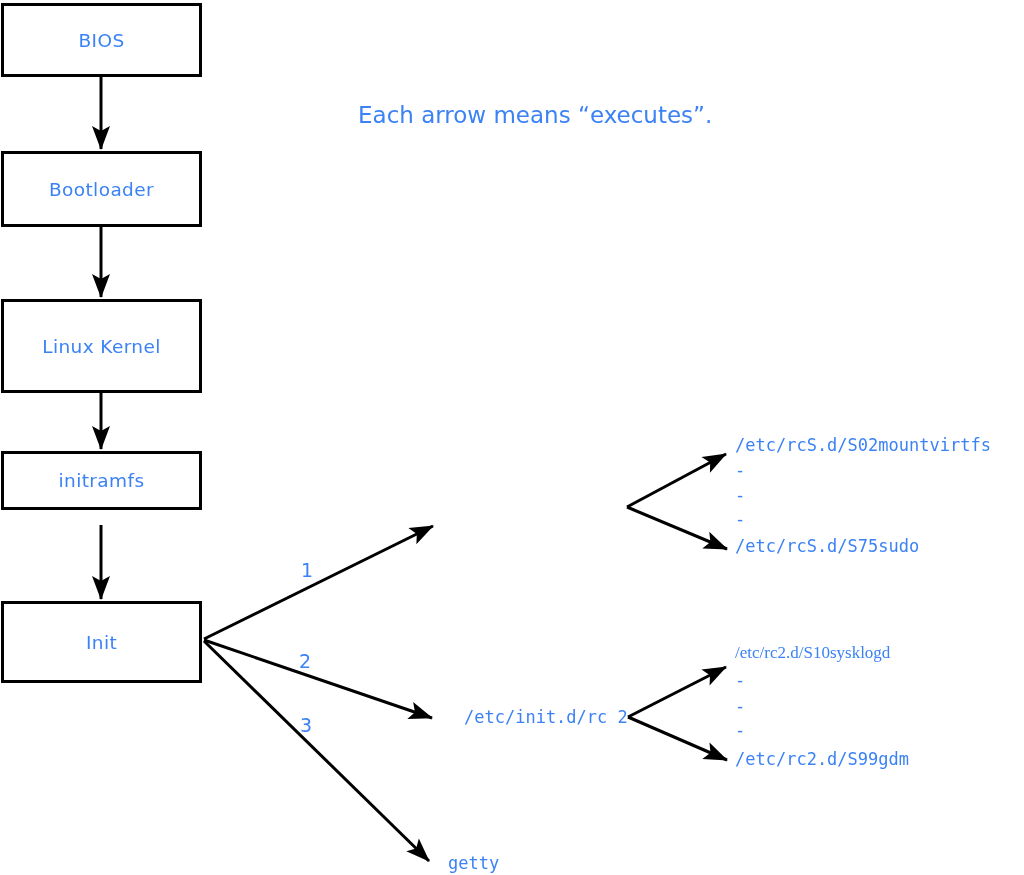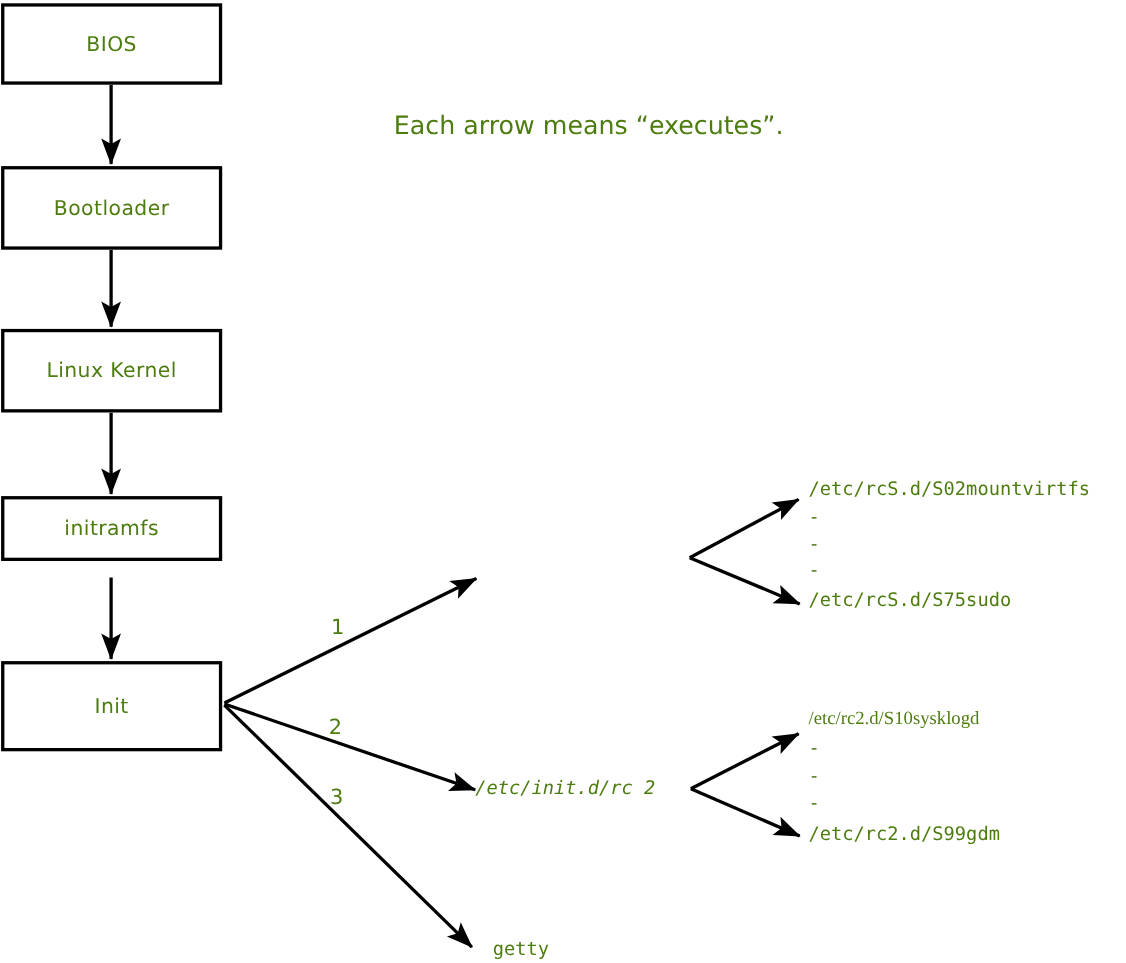--- a/index.html
+++ b/index.html
@@ -2,21 +2,21 @@
 <html><head>
 <meta charset="utf-8">
 <style>
   html, body { margin: 0; padding: 0; background: #ffffff; }
   #canvas {
     position: relative;
     width: 1024px;
     height: 875px;
     background: #ffffff;
     font-family: "DejaVu Sans", sans-serif;
-    color: #4d7c0f;
+    color: #3b82f6;
     overflow: hidden;
   }
   #arrow-layer {
     position: absolute;
     left: 0; top: 0;
     width: 1024px; height: 875px;
   }
   .node-box {
     position: absolute;
     left: 1px;
@@ -82,37 +82,37 @@
     <line x1="628" y1="717" x2="726" y2="667" marker-end="url(#ah)"></line>
     <line x1="628" y1="717" x2="727" y2="760" marker-end="url(#ah)"></line>
   </svg>
 
   <div class="node-box" style="top:3px; height:74px;">
       <span>BIOS</span>
     </div>
   <div class="node-box" style="top:151px; height:76px;">
       <span>Bootloader</span>
     </div>
-  <div class="node-box" style="top:299px; height:76px;">
+  <div class="node-box" style="top:299px; height:94px;">
       <span>Linux Kernel</span>
     </div>
   <div class="node-box" style="top:451px; height:59px;">
       <span>initramfs</span>
     </div>
   <div class="node-box" style="top:601px; height:82px;">
       <span>Init</span>
     </div>
 
   <div class="sans-label" style="left:358px; top:103px;">Each arrow means “executes”.</div>
 
   <div class="num-label" style="left:299px; top:558px;">1</div>
   <div class="num-label" style="left:297px; top:649px;">2</div>
   <div class="num-label" style="left:298px; top:713px;">3</div>
 
-  <div class="mono-label" style="left:432px; top:705px;font-style:italic;">/etc/init.d/rc 2</div>
+  <div class="mono-label" style="left:464px; top:705px;">/etc/init.d/rc 2</div>
   <div class="mono-label" style="left:448px; top:851px;">getty</div>
 
   <div class="mono-label" style="left:735px; top:433px;">/etc/rcS.d/S02mountvirtfs</div>
   <div class="mono-label" style="left:735px; top:458px;">-</div>
   <div class="mono-label" style="left:735px; top:483px;">-</div>
   <div class="mono-label" style="left:735px; top:507px;">-</div>
   <div class="mono-label" style="left:735px; top:534px;">/etc/rcS.d/S75sudo</div>
 
   <div class="mono-label" style="left:735px; top:641px;font-family:Liberation Serif, serif;">/etc/rc2.d/S10sysklogd</div>
   <div class="mono-label" style="left:735px; top:668px;">-</div>

